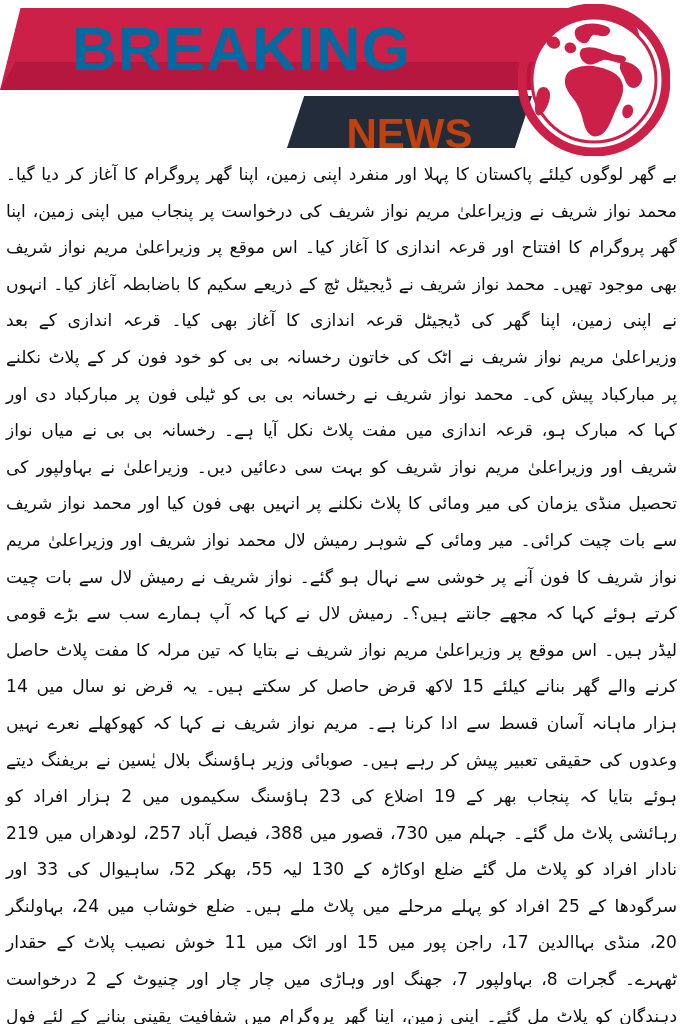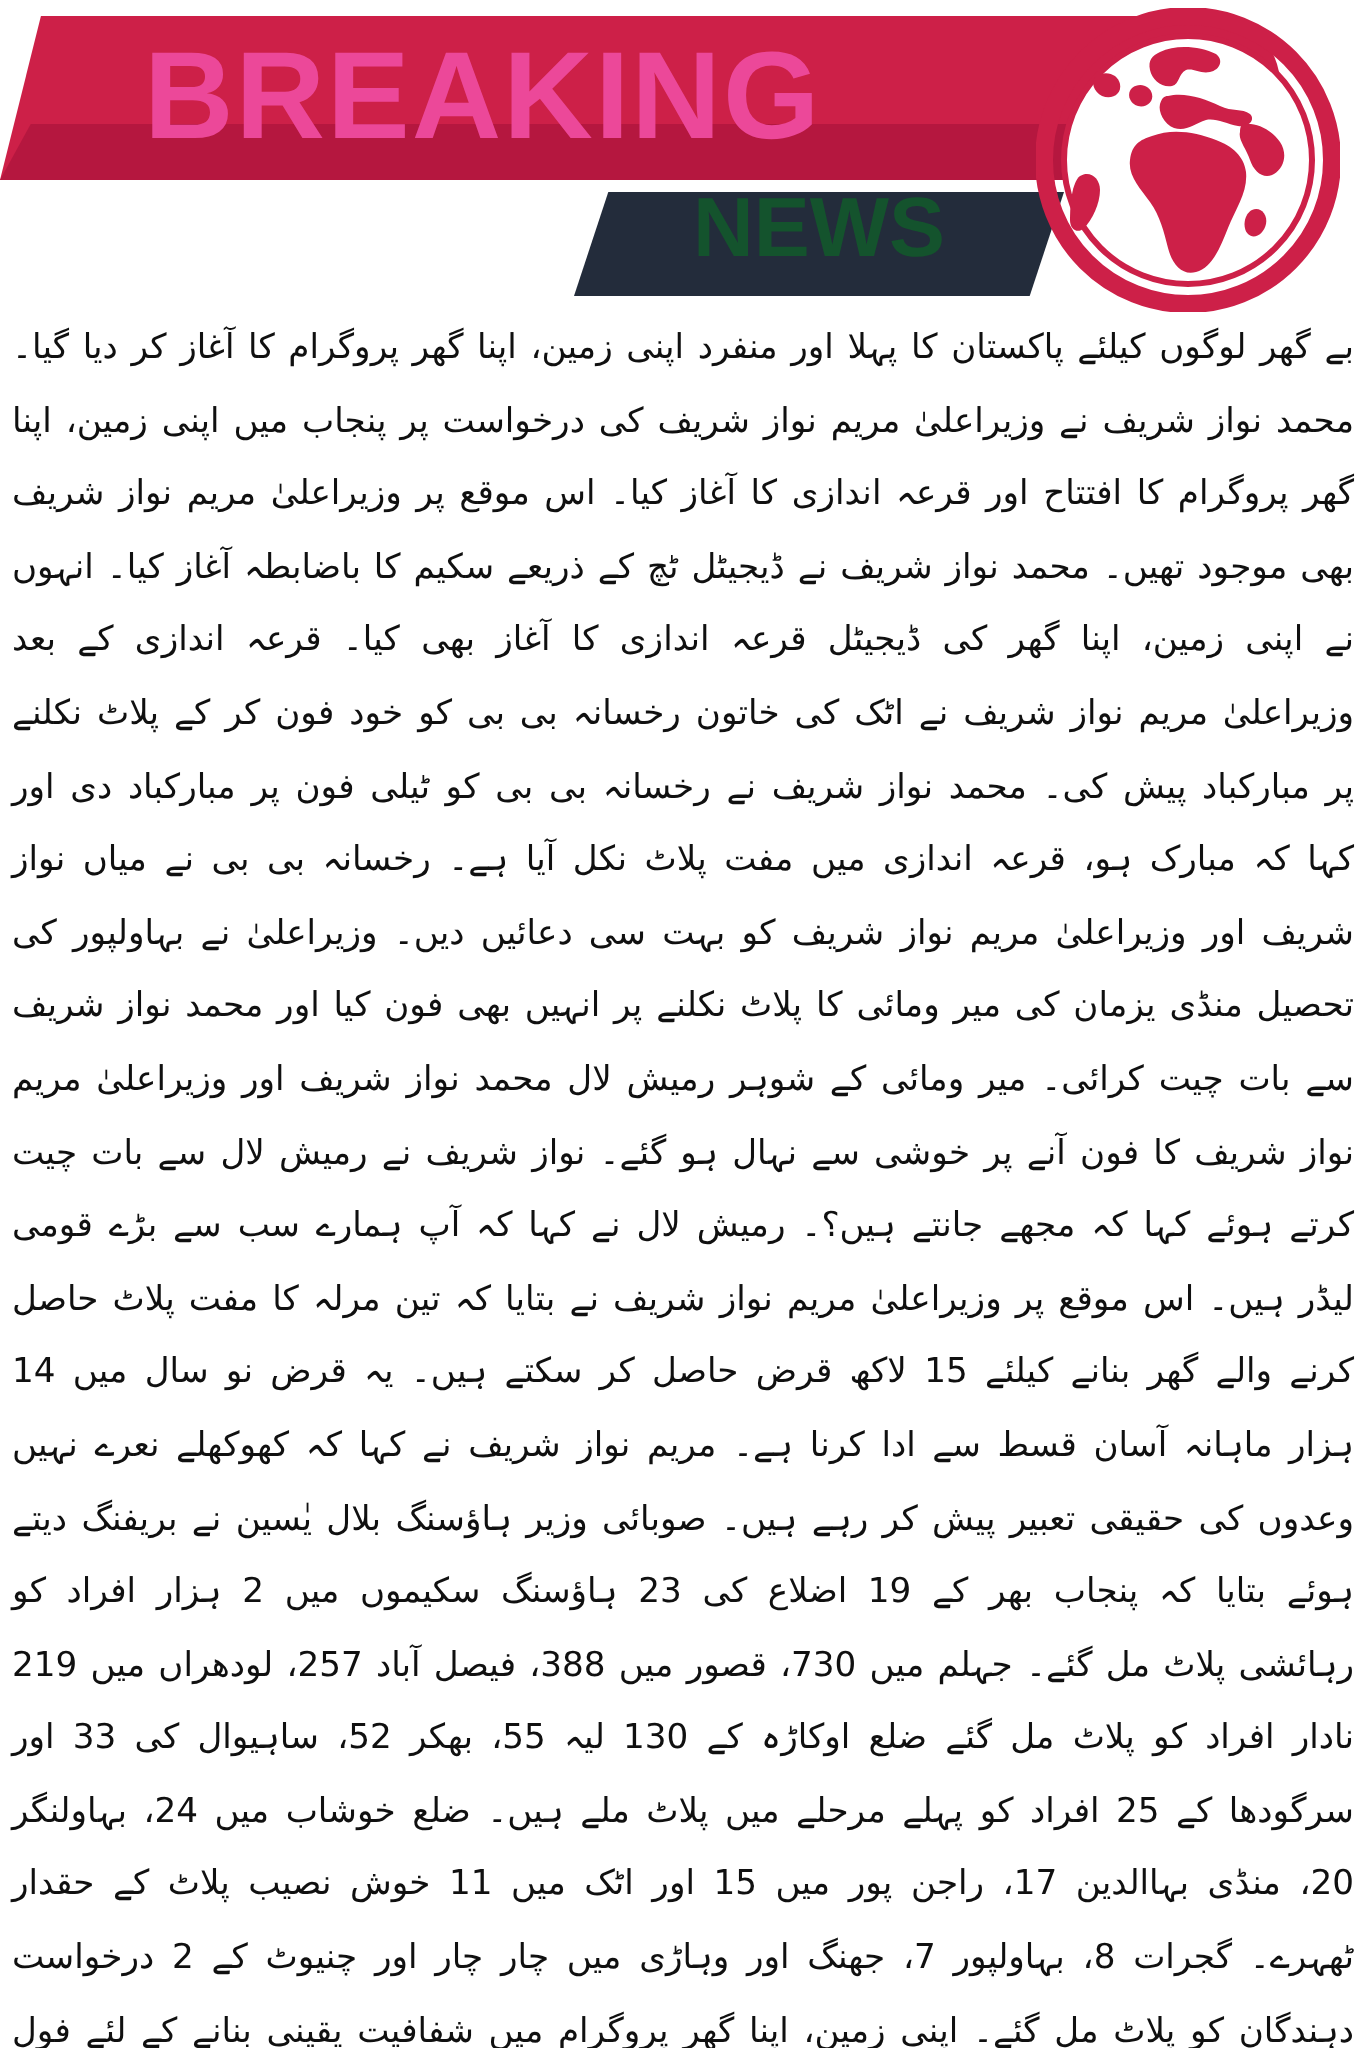--- a/index.html
+++ b/index.html
@@ -48,21 +48,21 @@
     clip-path: polygon(2.4% 0, 100% 0, 100% 100%, 0 100%);
   }
 
   .banner-breaking {
     position: absolute;
     left: 72px;
     top: 12px;
     width: 430px;
     height: 74px;
     line-height: 74px;
-    color: #ec4899;
+    color: #0369a1;
     font-family: "Liberation Sans", sans-serif;
     font-weight: bold;
     font-size: 62px;
     letter-spacing: 1px;
     direction: ltr;
     text-align: left;
     white-space: nowrap;
     z-index: 4;
   }
 
@@ -74,25 +74,25 @@
     width: 245px;
     height: 52px;
     background: #232c3b;
     -webkit-clip-path: polygon(7% 0, 100% 0, 93% 100%, 0 100%);
     clip-path: polygon(7% 0, 100% 0, 93% 100%, 0 100%);
     z-index: 3;
   }
   .banner-news {
     position: absolute;
     left: 287px;
-    top: 88px;
+    top: 108px;
     width: 245px;
     height: 52px;
     line-height: 52px;
-    color: #14532d;
+    color: #c2410c;
     font-family: "Liberation Sans", sans-serif;
     font-weight: bold;
     font-size: 42px;
     letter-spacing: 0px;
     direction: ltr;
     text-align: center;
     white-space: nowrap;
     z-index: 5;
   }
 

